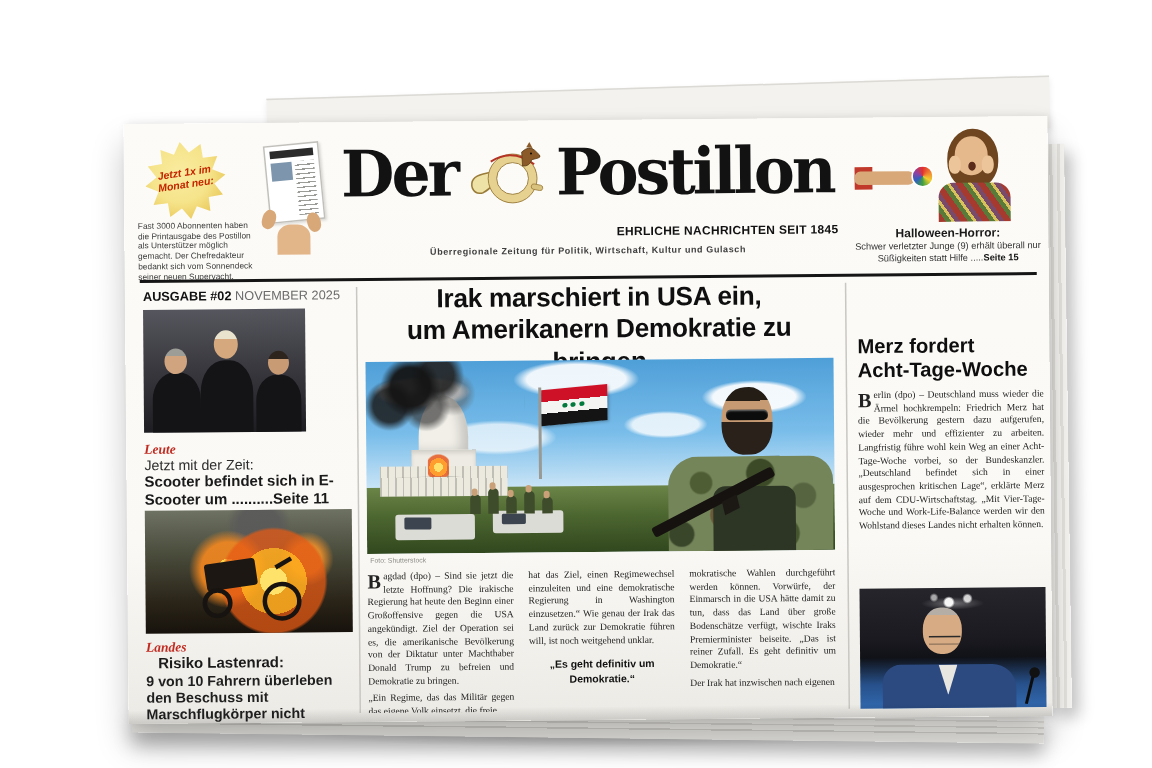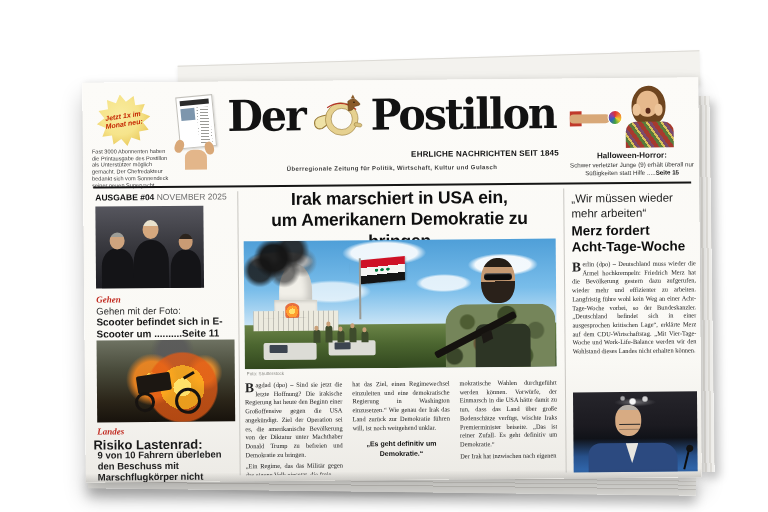--- a/index.html
+++ b/index.html
@@ -97,21 +97,21 @@
       radial-gradient(circle at 62% 58%,#ffe26a 0 9px,rgba(255,170,30,.9) 9px 22px,rgba(230,90,20,.75) 22px 34px,transparent 36px),
       radial-gradient(circle at 40% 48%,#ffd34a 0 7px,rgba(255,140,30,.85) 7px 18px,transparent 26px),
       radial-gradient(circle at 78% 40%,rgba(255,150,40,.8) 0 10px,transparent 18px),
       radial-gradient(circle at 55% 14%,rgba(90,90,90,.9) 0 14px,transparent 22px),
       linear-gradient(180deg,#6e7262 0%,#4a4c3c 35%,#2a2418 75%,#17120c 100%);}
   .bk-wheel{position:absolute;width:20px;height:20px;border:3px solid #171310;border-radius:50%;background:transparent;}
   .bk-w1{left:78px;top:48px;} .bk-w2{left:38px;top:52px;width:14px;height:14px;}
   .bk-box{position:absolute;left:40px;top:34px;width:34px;height:18px;background:#1c1712;transform:rotate(-8deg);border-radius:2px;}
   .bk-bar{position:absolute;left:86px;top:34px;width:12px;height:3px;background:#171310;transform:rotate(-30deg);}
   .k-umwelt{left:12px;top:344px;}
-  .risiko-headline{left:8px;top:355px;font-weight:bold;font-size:13px;}
+  .risiko-headline{left:20px;top:355px;font-weight:bold;font-size:10px;}
   .risiko-text{left:12px;top:367px;width:138px;font-weight:bold;font-size:9.5px;line-height:1.18;color:#1f1f1f;}
 
   
   .main-headline{left:160px;top:108px;width:312px;text-align:center;font-weight:bold;
     font-size:17.5px;line-height:1.22;letter-spacing:-.2px;color:#0f0f0f;}
   .photo-main{left:160px;top:160px;width:312px;height:128px;background:linear-gradient(180deg,#4f9fd8 0%,#79bdea 38%,#cfe7f7 68%,#e8f2f8 72%);}
   .pm-clouds{position:absolute;inset:0;background:
     radial-gradient(ellipse 46px 15px at 12% 16%,rgba(255,255,255,.95) 0 55%,transparent 70%),
     radial-gradient(ellipse 60px 18px at 45% 10%,rgba(255,255,255,.9) 0 55%,transparent 70%),
     radial-gradient(ellipse 50px 16px at 83% 20%,rgba(255,255,255,.92) 0 55%,transparent 70%),
@@ -261,41 +261,41 @@
         <span>Schwer verletzter Junge (9) erhält überall nur Süßigkeiten statt Hilfe</span>
         <span>.....</span><span class="hw-page">Seite 15</span>
       </div>
     </div>
 
     <div class="abs main-rule"></div>
     <div class="abs vrule" style="left:154px;"></div>
     <div class="abs vrule" style="left:480px;"></div>
 
     <div class="abs issue-line">
-      <span class="issue-label">AUSGABE #04</span>
+      <span class="issue-label">AUSGABE #02</span>
       <span class="issue-date">NOVEMBER 2025</span>
     </div>
 
     <div class="photo photo-scooter">
       <div class="sc-person" style="left:4px;width:34px;height:58px;">
         <div class="sc-body" style="left:2px;width:32px;height:40px;"></div>
         <div class="sc-head" style="left:10px;top:2px;width:15px;height:17px;background:linear-gradient(180deg,#9d9d97 0 28%,#cfa47e 28% 100%);"></div>
       </div>
       <div class="sc-person" style="left:36px;width:38px;height:70px;">
         <div class="sc-body" style="left:2px;width:35px;height:48px;"></div>
         <div class="sc-head" style="left:11px;top:2px;width:16px;height:19px;background:linear-gradient(180deg,#e9e2cd 0 32%,#d5a87e 32% 100%);"></div>
       </div>
       <div class="sc-person" style="left:74px;width:32px;height:56px;">
         <div class="sc-body" style="left:1px;width:30px;height:38px;"></div>
         <div class="sc-head" style="left:9px;top:2px;width:14px;height:16px;background:linear-gradient(180deg,#2c241d 0 34%,#c99b74 34% 100%);"></div>
       </div>
     </div>
 
-    <div class="abs kicker k-leute">Gehen</div>
-    <div class="abs leute-intro">Gehen mit der Foto:</div>
+    <div class="abs kicker k-leute">Leute</div>
+    <div class="abs leute-intro">Jetzt mit der Zeit:</div>
     <div class="abs leute-headline">
       <span>Scooter befindet sich in E-Scooter um</span>
       <span>..........</span><span>Seite 11</span>
     </div>
 
     <div class="photo photo-bike">
       <div class="bk-box"></div>
       <div class="bk-wheel bk-w1"></div>
       <div class="bk-wheel bk-w2"></div>
       <div class="bk-bar"></div>
@@ -356,24 +356,20 @@
           <div>„Es geht definitiv um</div>
           <div>Demokratie.“</div>
         </div>
       </div>
       <div class="col">
         <p><span>mokratische Wahlen durchgeführt werden können. Vorwürfe, der Einmarsch in die USA hätte damit zu tun, dass das Land über große Bodenschätze verfügt, wischte Iraks Premierminister beiseite. „Das ist reiner Zufall. Es geht definitiv um Demokratie.“</span></p>
         <p><span>Der Irak hat inzwischen nach eigenen</span></p>
       </div>
     </div>
 
-    <div class="abs merz-quote">
-      <div>„Wir müssen wieder</div>
-      <div>mehr arbeiten“</div>
-    </div>
     <div class="abs merz-headline">
       <div>Merz fordert</div>
       <div>Acht-Tage-Woche</div>
     </div>
     <div class="abs merz-body">
       <span class="dropcap">B</span><span>erlin (dpo) – Deutschland muss wieder die Ärmel hochkrempeln: Friedrich Merz hat die Bevölkerung gestern dazu aufgerufen, wieder mehr und effizienter zu arbeiten. Langfristig führe wohl kein Weg an einer Acht-Tage-Woche vorbei, so der Bundeskanzler. „Deutschland befindet sich in einer ausgesprochen kritischen Lage“, erklärte Merz auf dem CDU-Wirtschaftstag. „Mit Vier-Tage-Woche und Work-Life-Balance werden wir den Wohlstand dieses Landes nicht erhalten können.</span>
     </div>
     <div class="photo photo-merz">
       <div class="mz-lights"></div>
       <div class="mz-body"></div>

